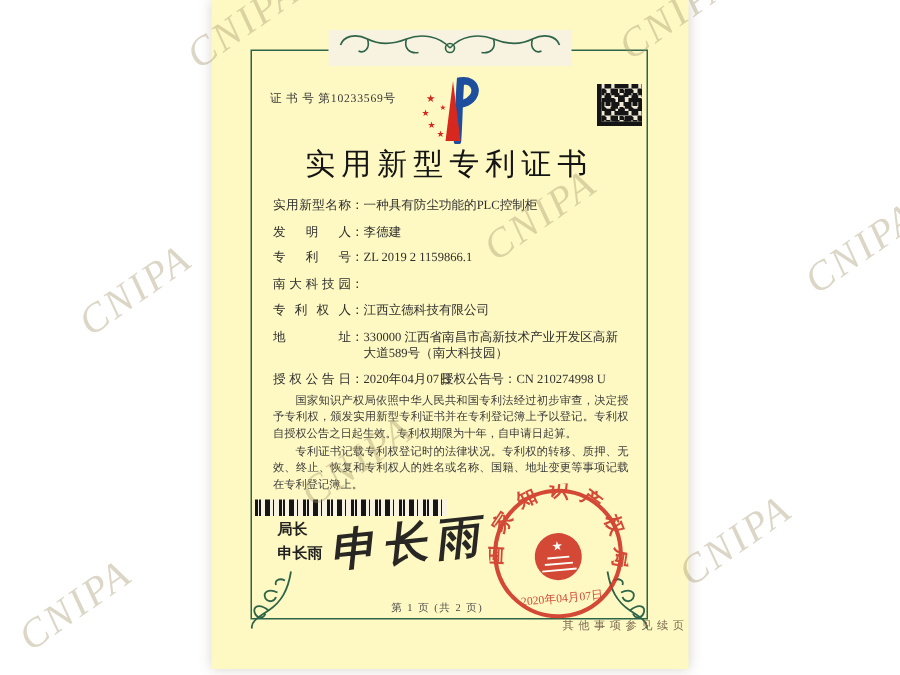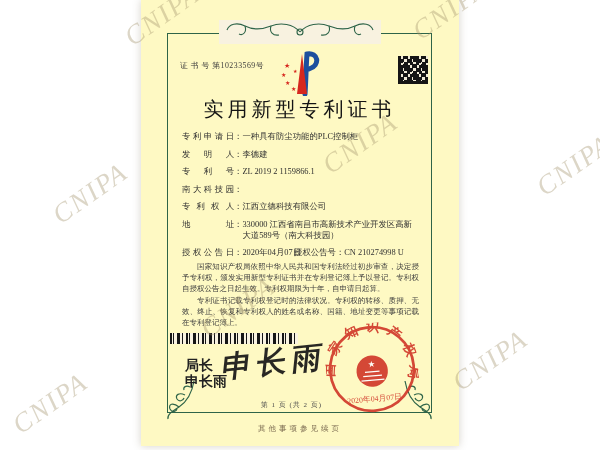--- a/index.html
+++ b/index.html
@@ -29,30 +29,30 @@
           flex:0 0 52px;color:#2f2f2f;}
   .colon{flex:0 0 auto;}
   .fvalue{flex:1 1 auto;color:#2f2f2f;}
   .pair2{position:absolute;left:112px;top:0;white-space:nowrap;}
   .body-text{position:absolute;left:14px;top:227px;width:237px;font-size:7.5px;
              line-height:11.2px;text-align:justify;color:#3c3c3c;}
   .body-text p{margin:0;text-indent:2em;}
   .barcode{position:absolute;left:2px;top:299px;width:128px;height:11px;
       background:repeating-linear-gradient(90deg,#161616 0 2px,#f8f2e0 2px 3px,#161616 3px 4px,
       #f8f2e0 4px 7px,#161616 7px 10px,#f8f2e0 10px 12px,#161616 12px 13px,#f8f2e0 13px 16px);}
-  .sig-block{position:absolute;left:17px;top:324px;font-size:14px;font-weight:bold;
+  .sig-block{position:absolute;left:17px;top:312px;font-size:10px;font-weight:bold;
              line-height:16px;color:#222;}
   .sig-script{position:absolute;left:54px;top:308px;font-size:30px;font-weight:bold;
               color:#161616;transform:rotate(-6deg) skewX(-12deg);letter-spacing:5px;
               opacity:.92;white-space:nowrap;}
   .seal{position:absolute;left:158px;top:289px;width:92px;height:92px;
         opacity:.9;transform:rotate(-5deg);line-height:0;}
   .page-foot{position:absolute;left:0;right:16px;top:366px;text-align:center;
              font-size:7px;letter-spacing:1px;color:#4a4a4a;}
-  .note{position:absolute;left:0;width:100%;top:424px;text-align:center;
+  .note{position:absolute;left:0;width:100%;top:412px;text-align:right;
         font-size:7.5px;letter-spacing:3px;color:#7a6a50;font-family:Liberation Serif, serif;}
   .wm{position:absolute;font-size:27px;font-style:italic;letter-spacing:2px;
       color:rgba(164,148,108,.38);transform:rotate(-35deg);pointer-events:none;
       font-family:"Liberation Serif","DejaVu Serif",serif;z-index:5;}
 </style>
 </head>
 <body>
 
 <div class="page">
 
@@ -108,21 +108,21 @@
           <polygon points="22,4 27,44 17,44" fill="#d6281e"></polygon>
         </svg>
       </div>
 
       <div class="dm"></div>
 
       <div class="cert-title">实用新型专利证书</div>
 
       <div class="fields">
         <div class="row">
-          <span class="flabel">专利申请日</span>
+          <span class="flabel">实用新型名称</span>
             <span class="colon">：</span>
           <span class="fvalue">一种具有防尘功能的PLC控制柜</span>
         </div>
         <div class="row">
           <span class="flabel">发明人</span>
             <span class="colon">：</span>
           <span class="fvalue">李德建</span>
         </div>
         <div class="row">
           <span class="flabel">专利号</span>

